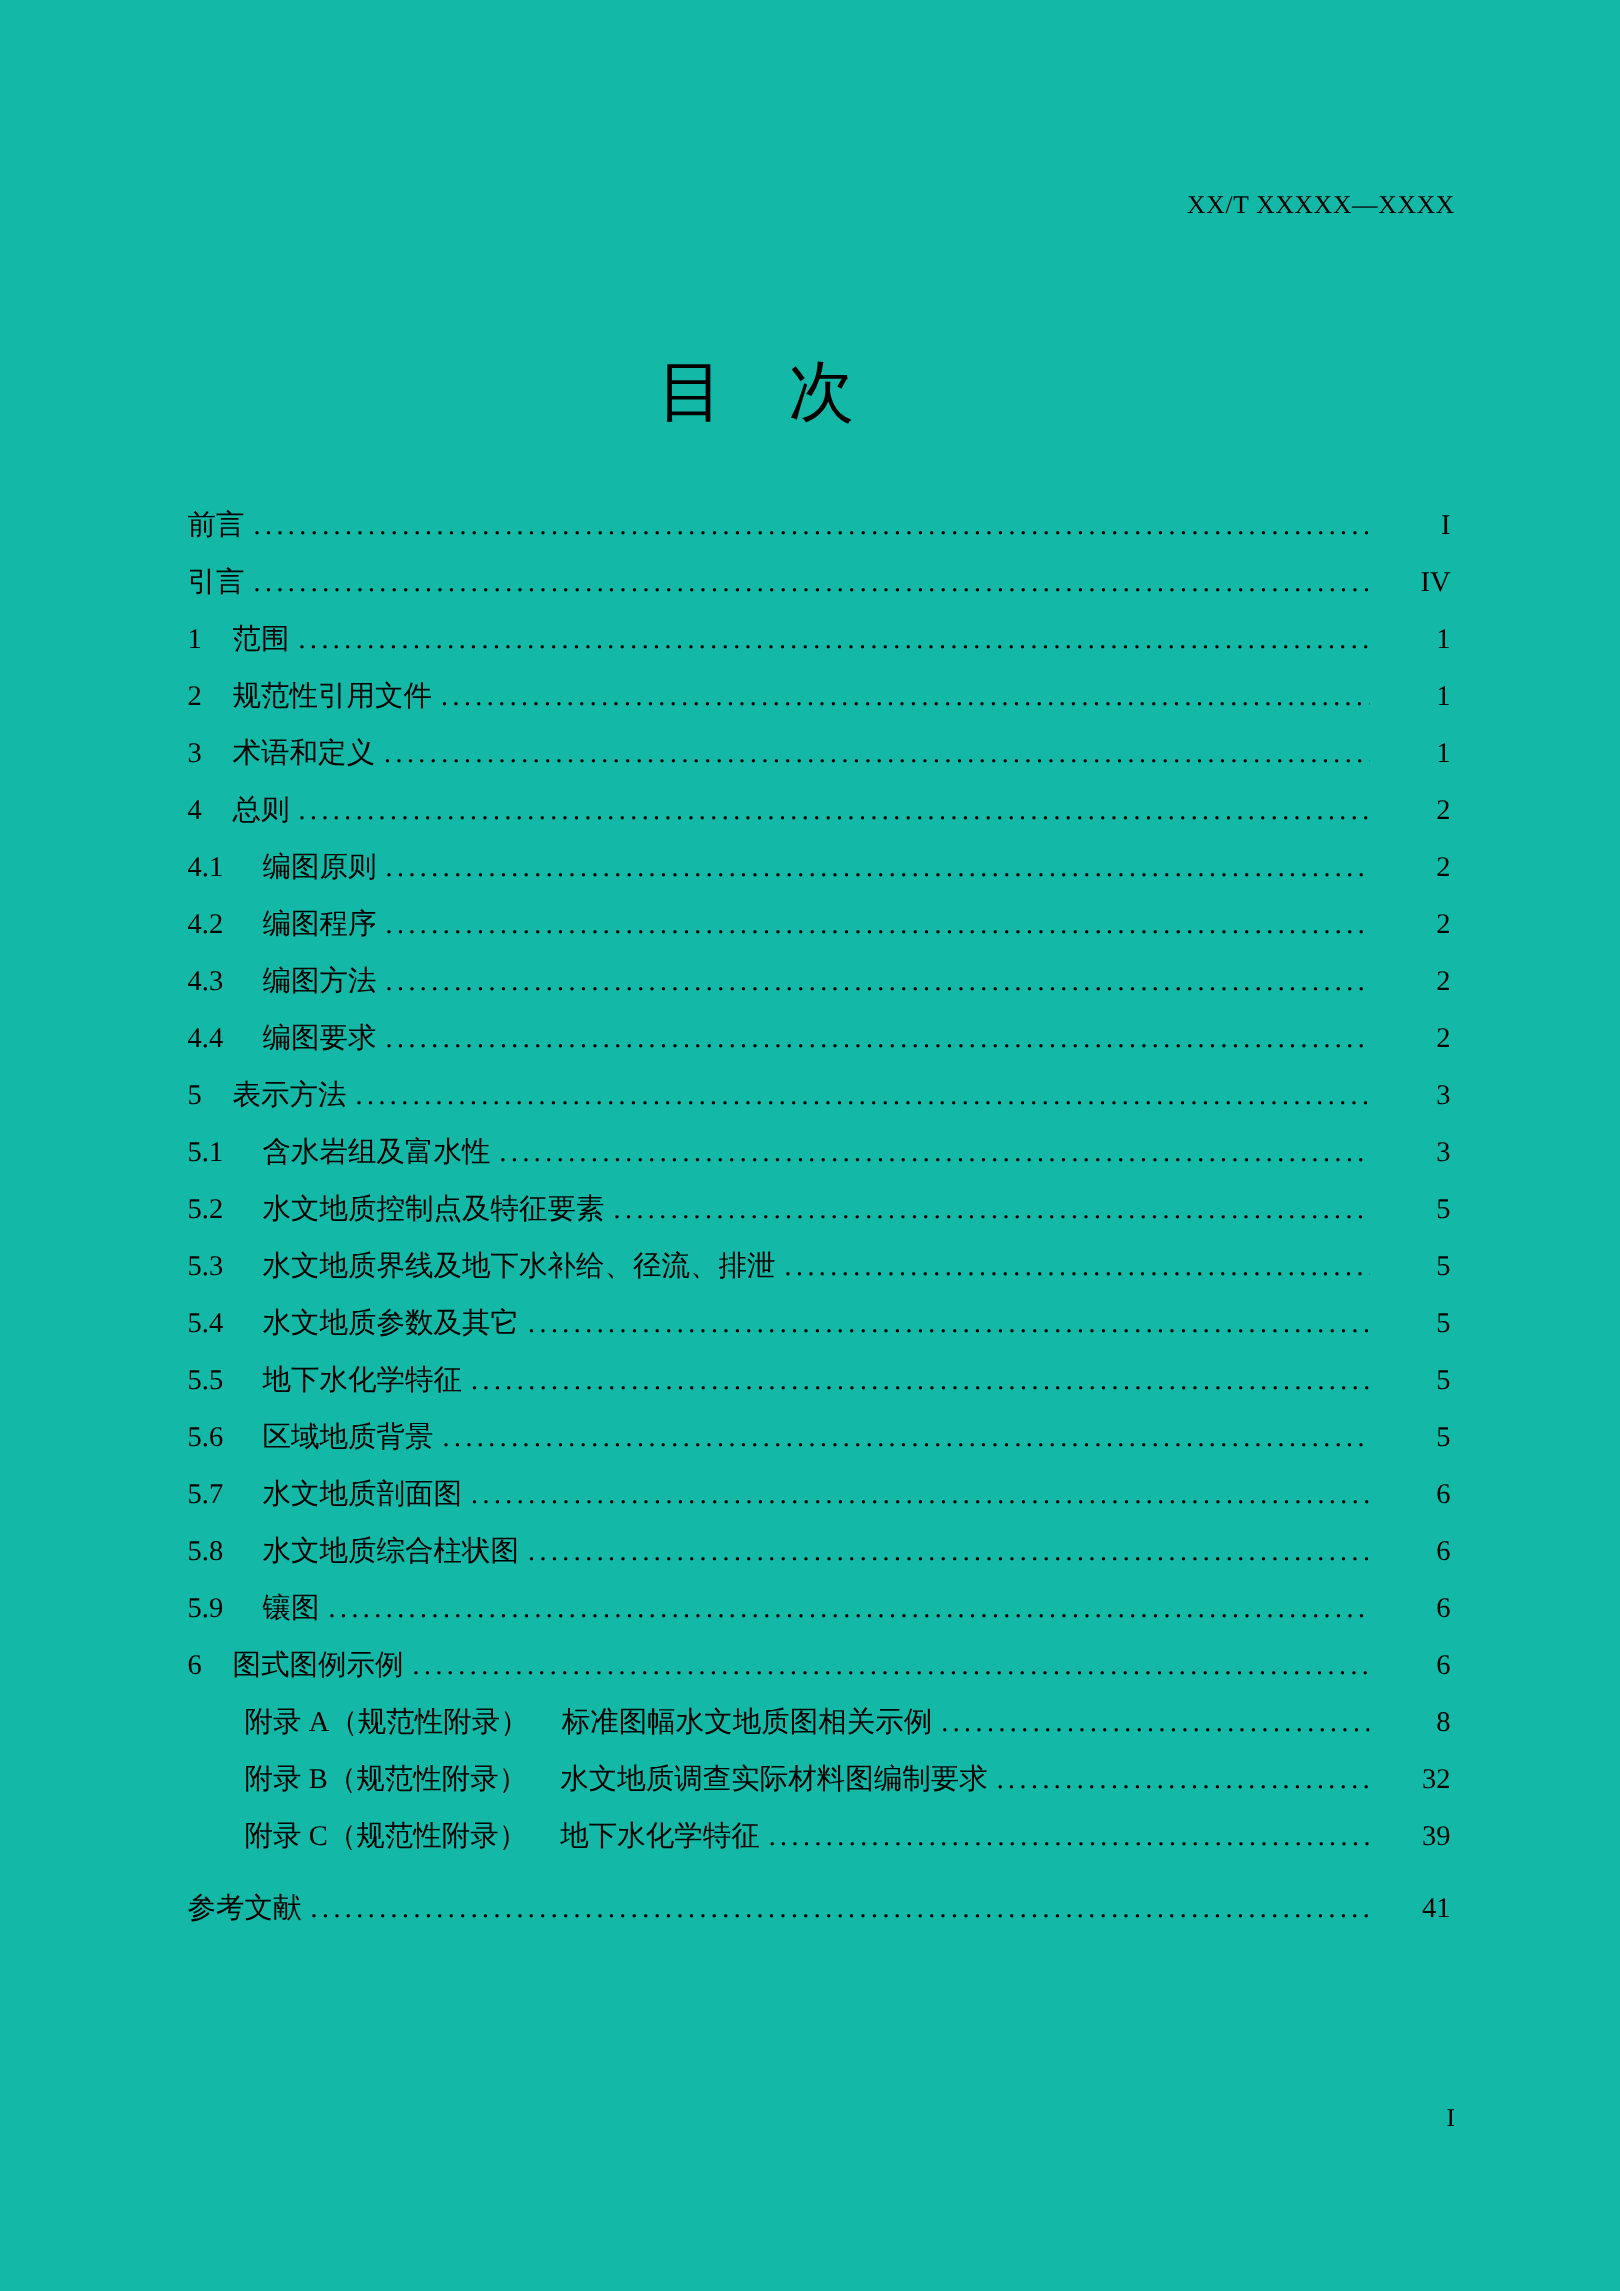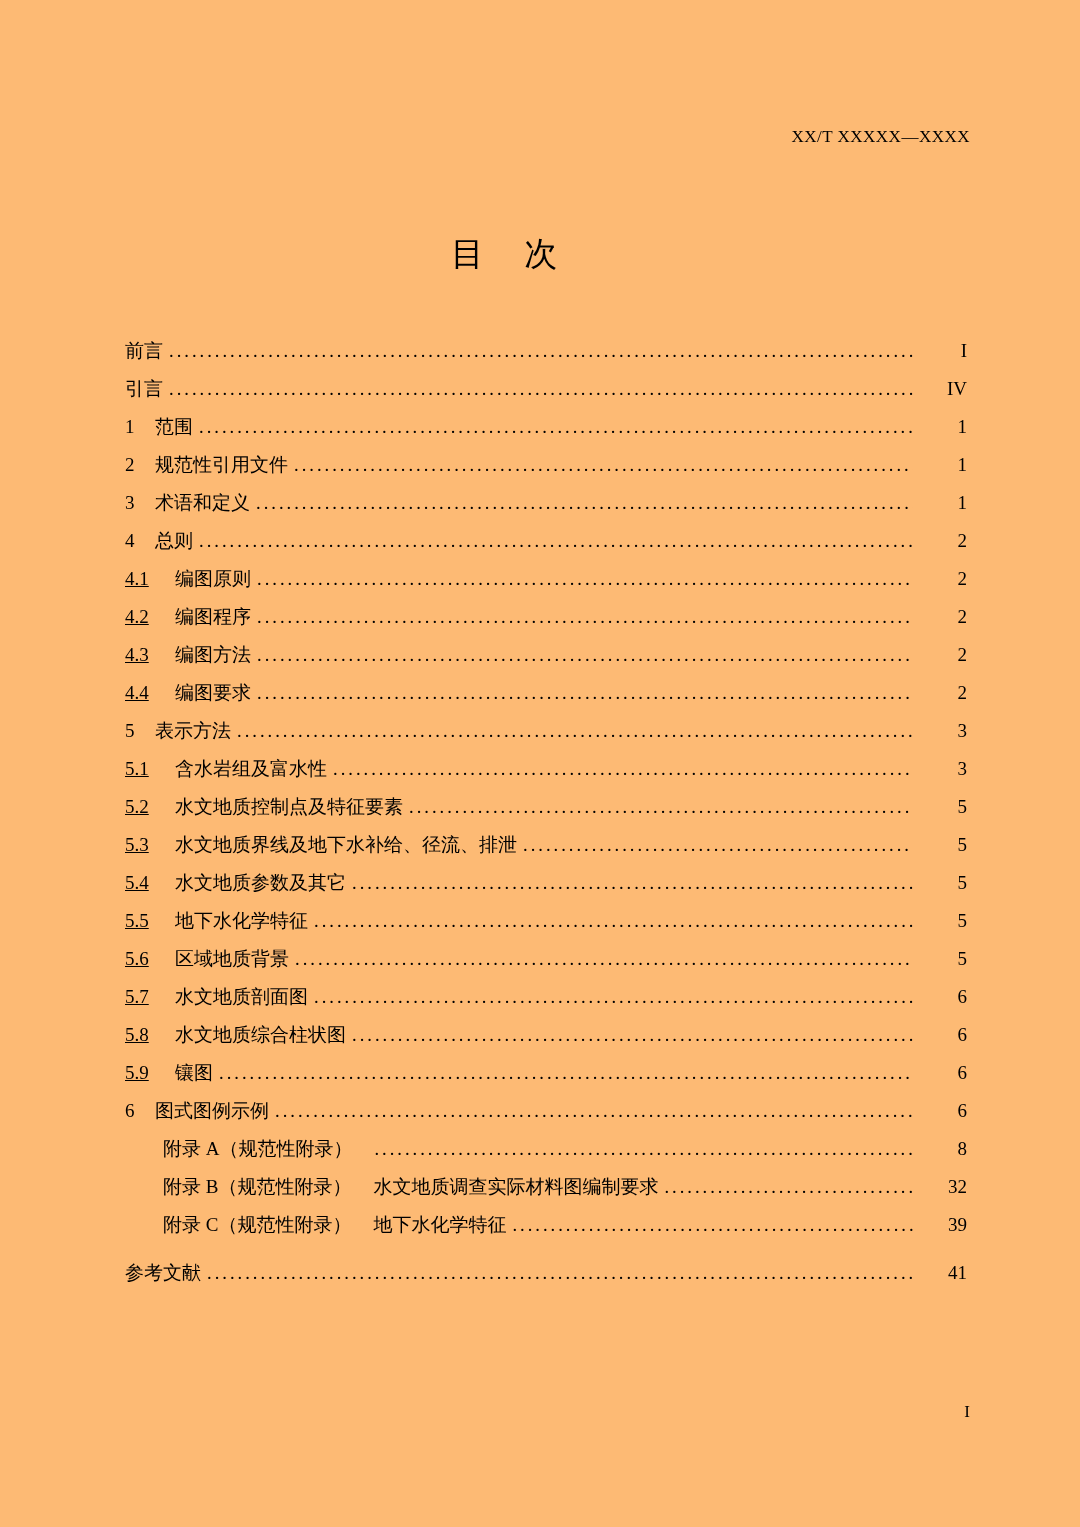--- a/index.html
+++ b/index.html
@@ -9,40 +9,40 @@
   }
   body {
     font-family: "Liberation Serif", "DejaVu Serif", serif;
     color: #000000;
   }
   .page {
     position: relative;
     width: 1080px;
     height: 1527px;
     margin: 0 auto;
-    background: #fdba74;
+    background: #14b8a6;
     overflow: hidden;
     box-sizing: border-box;
   }
   .header-code {
     position: absolute;
     top: 127px;
     right: 110px;
     font-family: "Liberation Serif", "DejaVu Serif", serif;
     font-size: 17px;
     letter-spacing: 0.5px;
     white-space: nowrap;
   }
   .doc-title {
     position: absolute;
     top: 232px;
     left: 0;
     width: 1024px;
     text-align: center;
-    font-size: 33px;
+    font-size: 44px;
     letter-spacing: 16px;
     font-family: "Liberation Serif", "DejaVu Serif", serif;
     font-weight: normal;
   }
   .toc {
     position: absolute;
     top: 332px;
     left: 125px;
     width: 842px;
   }
@@ -84,21 +84,21 @@
   }
   .toc-row .pageno {
     flex: none;
     width: 46px;
     text-align: right;
     padding-left: 8px;
   }
   
   .lvl-plain .num { width: 0; }
   .lvl-1 .num { width: 30px; }
-  .lvl-2 .num { width: 50px; text-decoration: underline; }
+  .lvl-2 .num { width: 50px; }
   .appendix .label2 {
     flex: none;
     padding-right: 6px;
   }
   .appendix .label {
     flex: none;
     padding-right: 22px;
     margin-left: 38px;
   }
   .gap-top {
@@ -265,20 +265,21 @@
 
     <div class="toc-row lvl-1">
       <span class="num">6</span>
       <span class="label">图式图例示例</span>
       <span class="leader"></span>
       <span class="pageno">6</span>
     </div>
 
     <div class="toc-row appendix">
       <span class="label">附录 A（规范性附录）</span>
+      <span class="label2">标准图幅水文地质图相关示例</span>
       <span class="leader"></span>
       <span class="pageno">8</span>
     </div>
 
     <div class="toc-row appendix">
       <span class="label">附录 B（规范性附录）</span>
       <span class="label2">水文地质调查实际材料图编制要求</span>
       <span class="leader"></span>
       <span class="pageno">32</span>
     </div>

